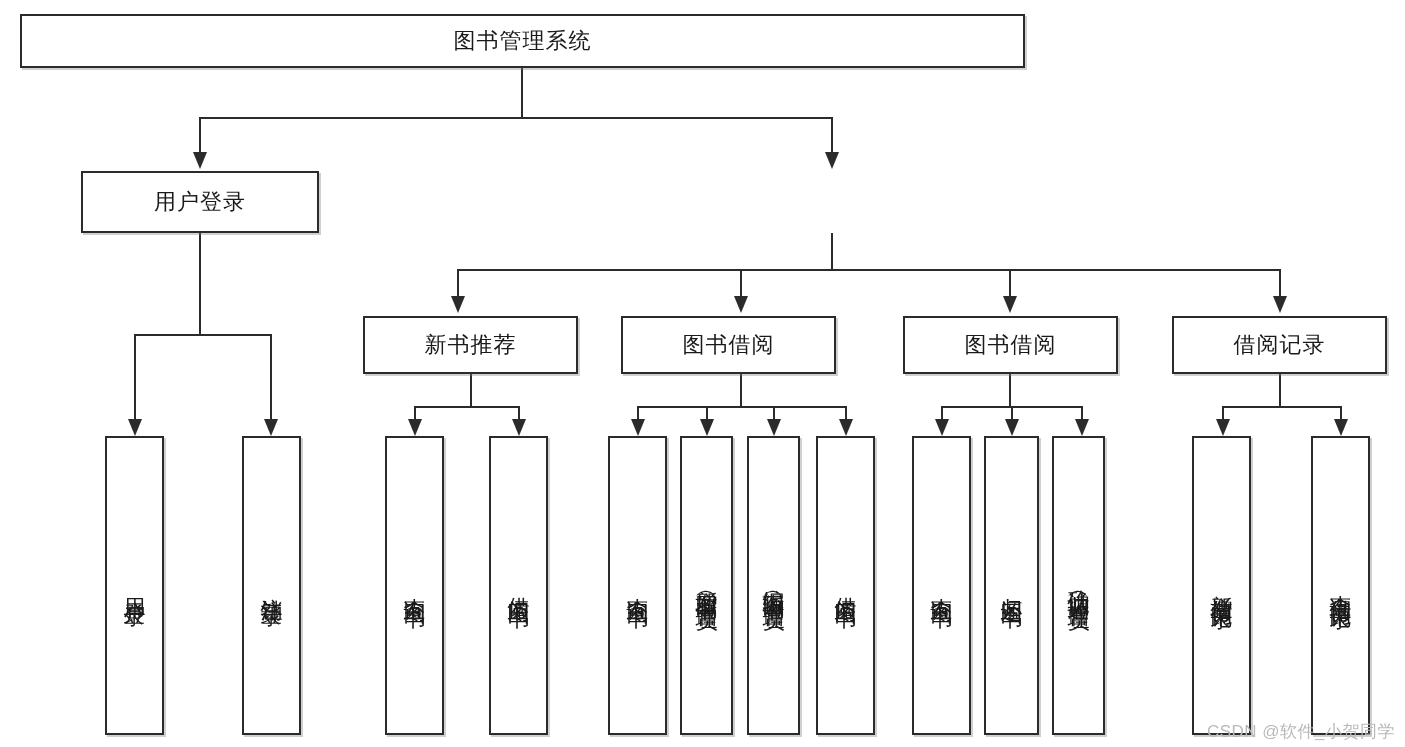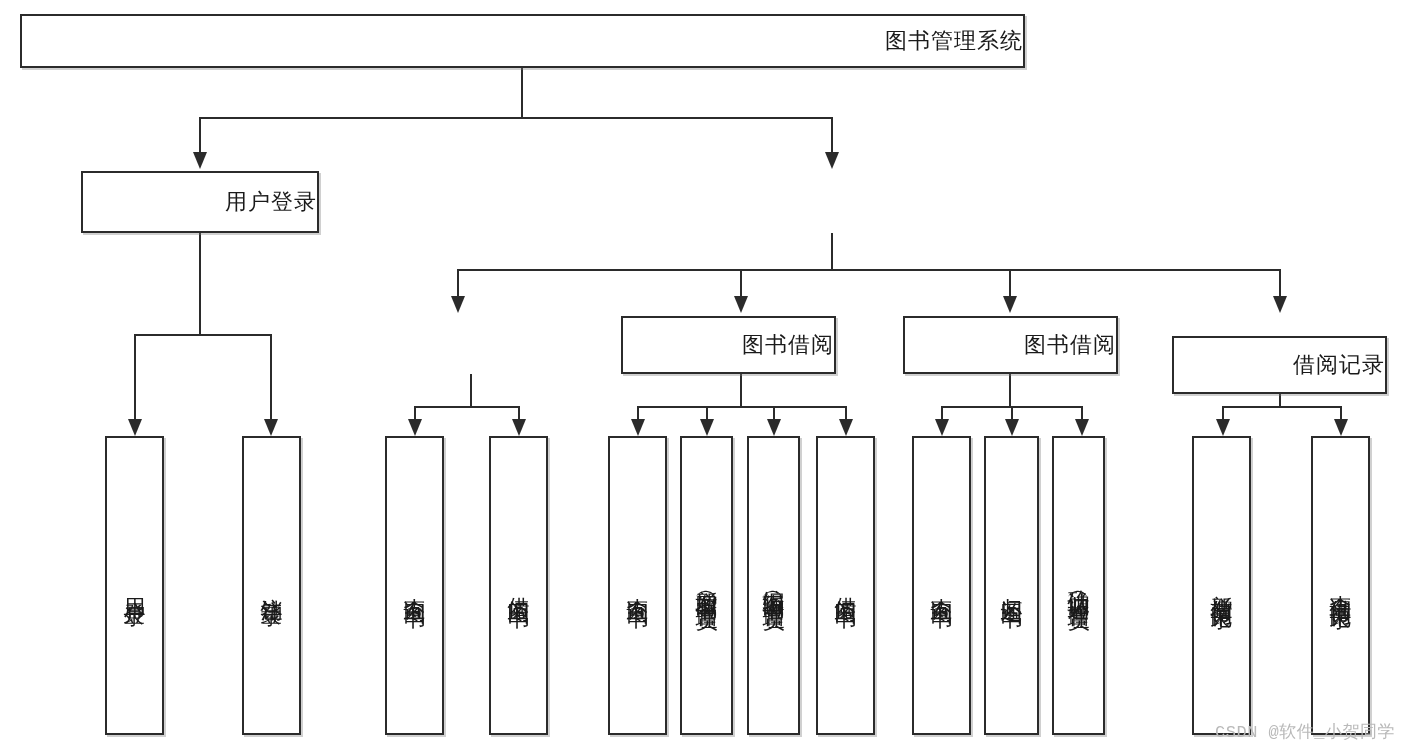--- a/index.html
+++ b/index.html
@@ -22,21 +22,20 @@
     display:flex;
     align-items:center;
     justify-content:center;
     color:#1a1a1a;
     letter-spacing:1px;
     z-index:3;
   }
   .node.h{
     font-size:22px;
     line-height:1;
-    justify-content:flex-end;
   }
   .node.v{
     font-size:22px;
     line-height:1.18;
     writing-mode:vertical-rl;
     text-orientation:upright;
     letter-spacing:3px;
     overflow:visible;
     white-space:nowrap;
   }
@@ -66,21 +65,21 @@
 
   
   #watermark{
     position:absolute;
     right:10px;bottom:4px;
     font-size:17px;
     color:#b9b9b9;
     letter-spacing:.5px;
     z-index:5;
     white-space:nowrap;
-    font-family:Liberation Mono, monospace;
+    font-family:Liberation Sans, sans-serif;
   }
 </style>
 </head>
 <body>
 
 <div id="diagram">
 
   <div class="node h" style="left:20px;top:14px;width:1005px;height:54px;">
     <span>图书管理系统</span>
   </div>
@@ -110,27 +109,30 @@
   <div class="hline" style="left:457px;top:269px;width:822px;"></div>
   <div class="vline" style="left:457px;top:269px;height:29px;"></div>
   <div class="arrow" style="left:451px;top:296px;"></div>
   <div class="vline" style="left:740px;top:269px;height:29px;"></div>
   <div class="arrow" style="left:734px;top:296px;"></div>
   <div class="vline" style="left:1009px;top:269px;height:29px;"></div>
   <div class="arrow" style="left:1003px;top:296px;"></div>
   <div class="vline" style="left:1279px;top:269px;height:29px;"></div>
   <div class="arrow" style="left:1273px;top:296px;"></div>
 
+  <div class="node h" style="left:363px;top:316px;width:215px;height:58px;">
+    <span>新书推荐</span>
+  </div>
   <div class="node h" style="left:621px;top:316px;width:215px;height:58px;">
     <span>图书借阅</span>
   </div>
   <div class="node h" style="left:903px;top:316px;width:215px;height:58px;">
     <span>图书借阅</span>
   </div>
-  <div class="node h" style="left:1172px;top:316px;width:215px;height:58px;margin-top:20px;">
+  <div class="node h" style="left:1172px;top:316px;width:215px;height:58px;">
     <span>借阅记录</span>
   </div>
 
   <div class="vline" style="left:470px;top:374px;height:33px;"></div>
   <div class="hline" style="left:414px;top:406px;width:104px;"></div>
   <div class="vline" style="left:414px;top:406px;height:15px;"></div>
   <div class="arrow" style="left:408px;top:419px;"></div>
   <div class="vline" style="left:518px;top:406px;height:15px;"></div>
   <div class="arrow" style="left:512px;top:419px;"></div>
 

